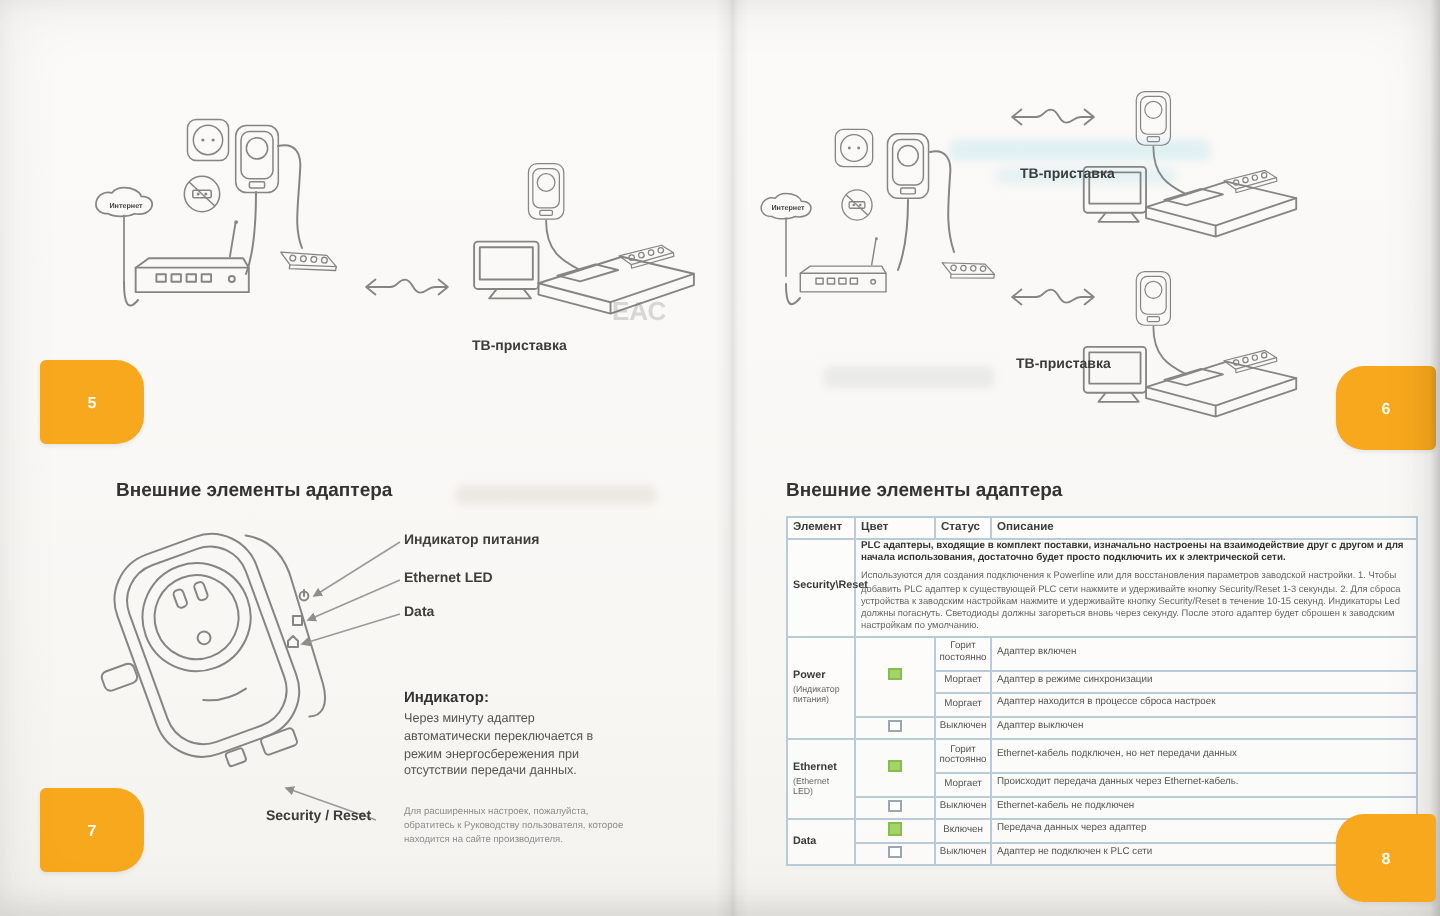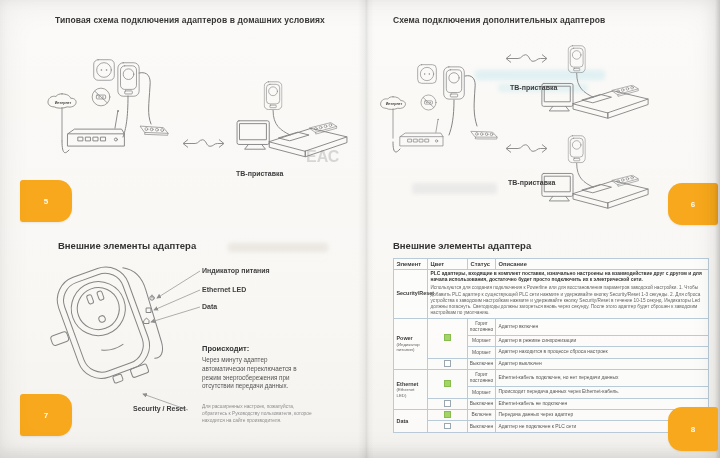--- a/index.html
+++ b/index.html
@@ -34,21 +34,21 @@
   .sq.green{background:#A2D468;border:.5px solid #88bd4e;}
   .sq.white{background:#fff;border:1px solid #9aa7b0;}
   #tbl .st{text-align:center;font-size:4.9px;color:#555;line-height:1.15;padding:2.4px 1px;}
   #tbl .ds{font-size:4.9px;color:#555;line-height:1.2;}
   
   .fold{left:358px;top:0;width:16px;height:458px;
         background:linear-gradient(90deg,rgba(0,0,0,0) 0%,rgba(0,0,0,.05) 42%,rgba(0,0,0,.09) 52%,rgba(0,0,0,.03) 68%,rgba(0,0,0,0) 100%);}
   .vignette{inset:0;box-shadow:inset 0 0 34px rgba(0,0,0,.07), inset -8px 0 14px rgba(0,0,0,.05), inset 0 -8px 12px rgba(0,0,0,.04);pointer-events:none;}
   .edge-r{right:0;top:0;width:5px;height:458px;background:linear-gradient(90deg,rgba(0,0,0,0),rgba(0,0,0,.12));}
   .ghost{filter:blur(2px);border-radius:3px;}
-  .eac{color:rgba(110,110,110,.25);font-weight:bold;font-size:16px;}
+  .eac{color:rgba(110,110,110,.25);font-weight:bold;font-size:13px;}
   .wm-text{font-weight:bold;color:rgba(255,255,255,.85);font-size:31px;letter-spacing:-.5px;line-height:1;}
   svg{display:block;}
   .line-art{stroke:#858585;fill:none;stroke-width:1;stroke-linecap:round;stroke-linejoin:round;}
 </style>
 </head>
 <body>
 
 <div id="shot">
 
   <svg width="0" height="0" aria-hidden="true">
@@ -110,21 +110,20 @@
         <path class="line-art" d="M74,74 l0,6 L118,65 l0,-6 M36,64 l0,6 L74,80 l0,-6" stroke-width=".7"></path>
         <path class="line-art" fill="#fcfbf9" d="M46,60 l20,-6 l12,3 l-20,6 z" stroke-width=".8"></path>
         <use href="#sym-strip" x="78" y="44" width="30" height="12" transform="rotate(-6 93 50)"></use>
         <rect class="line-art" fill="#fcfbf9" x="2" y="42" width="34" height="25" rx="2"></rect>
         <rect class="line-art" x="5" y="45" width="28" height="17" stroke-width=".7"></rect>
         <path class="line-art" d="M14,67 l-4,5 h22 l-4,-5" stroke-width=".8"></path>
       </symbol>
     </defs>
   </svg>
 
-  <div class="abs doc-title" style="left:55px;top:15px;width:310px;">Типовая схема подключения адаптеров в домашних условиях</div>
 
   <svg class="abs" style="left:35px;top:46px;" width="316" height="156" viewBox="0 0 316 156">
     <path class="line-art" d="M27,95 C27,106 29,110 34,104" stroke-width=".9"></path>
     <path class="line-art" d="M93,50 C93,72 91,83 88,91" stroke-width=".9"></path>
     <path class="line-art" d="M104,27 C113,25 116,31 115,40 C114,58 112,68 116,78" stroke-width=".9"></path>
     <use href="#sym-cloud" x="10" y="47" width="34" height="52"></use>
     <use href="#sym-socket" x="58" y="13" width="22" height="22"></use>
     <use href="#sym-adapter" x="82" y="16" width="23" height="35"></use>
     <use href="#sym-noicon" x="56" y="41" width="20" height="20"></use>
     <use href="#sym-router" x="30" y="63" width="66" height="44"></use>
@@ -165,27 +164,26 @@
       <line x1="160" y1="17" x2="117" y2="44" marker-end="url(#arw)"></line>
       <line x1="160" y1="36" x2="114" y2="56" marker-end="url(#arw)"></line>
       <line x1="160" y1="53" x2="111" y2="68" marker-end="url(#arw)"></line>
       <line x1="148" y1="156" x2="103" y2="140" marker-end="url(#arw)"></line>
     </g>
   </svg>
 
   <div class="abs callout" style="left:202px;top:267px;">Индикатор питания</div>
   <div class="abs callout" style="left:202px;top:286px;">Ethernet LED</div>
   <div class="abs callout" style="left:202px;top:303px;">Data</div>
-  <div class="abs note-h" style="left:202px;top:344px;">Происходит:</div>
+  <div class="abs note-h" style="left:202px;top:344px;">Индикатор:</div>
   <div class="abs note-b" style="left:202px;top:356px;">Через минуту адаптер автоматически переключается в режим энергосбережения при отсутствии передачи данных.</div>
   <div class="abs note-s" style="left:202px;top:404px;">Для расширенных настроек, пожалуйста, обратитесь к Руководству пользователя, которое находится на сайте производителя.</div>
   <div class="abs sec-reset" style="left:133px;top:405px;">Security / Reset</div>
   <div class="abs badge left" style="left:20px;top:394px;width:52px;height:42px;">7</div>
 
-  <div class="abs doc-title" style="left:393px;top:15px;width:310px;">Схема подключения дополнительных адаптеров</div>
   <div class="abs ghost" style="left:475px;top:70px;width:130px;height:10px;background:rgba(120,205,225,.2);"></div>
   <div class="abs ghost" style="left:498px;top:84px;width:90px;height:8px;background:rgba(120,205,225,.16);"></div>
   <div class="abs ghost" style="left:412px;top:183px;width:85px;height:11px;background:rgba(150,150,160,.14);"></div>
 
   <svg class="abs" style="left:365px;top:42px;" width="350" height="186" viewBox="0 0 350 186">
     <path class="line-art" d="M28,100 C28,110 30,113 35,107" stroke-width=".9"></path>
     <path class="line-art" d="M89,58 C89,75 87,85 84,93" stroke-width=".9"></path>
     <path class="line-art" d="M100,34 C108,32 111,38 110,46 C109,62 108,72 112,84" stroke-width=".9"></path>
     <use href="#sym-cloud" x="13" y="54" width="30" height="46"></use>
     <use href="#sym-socket" x="52" y="22" width="20" height="20"></use>

